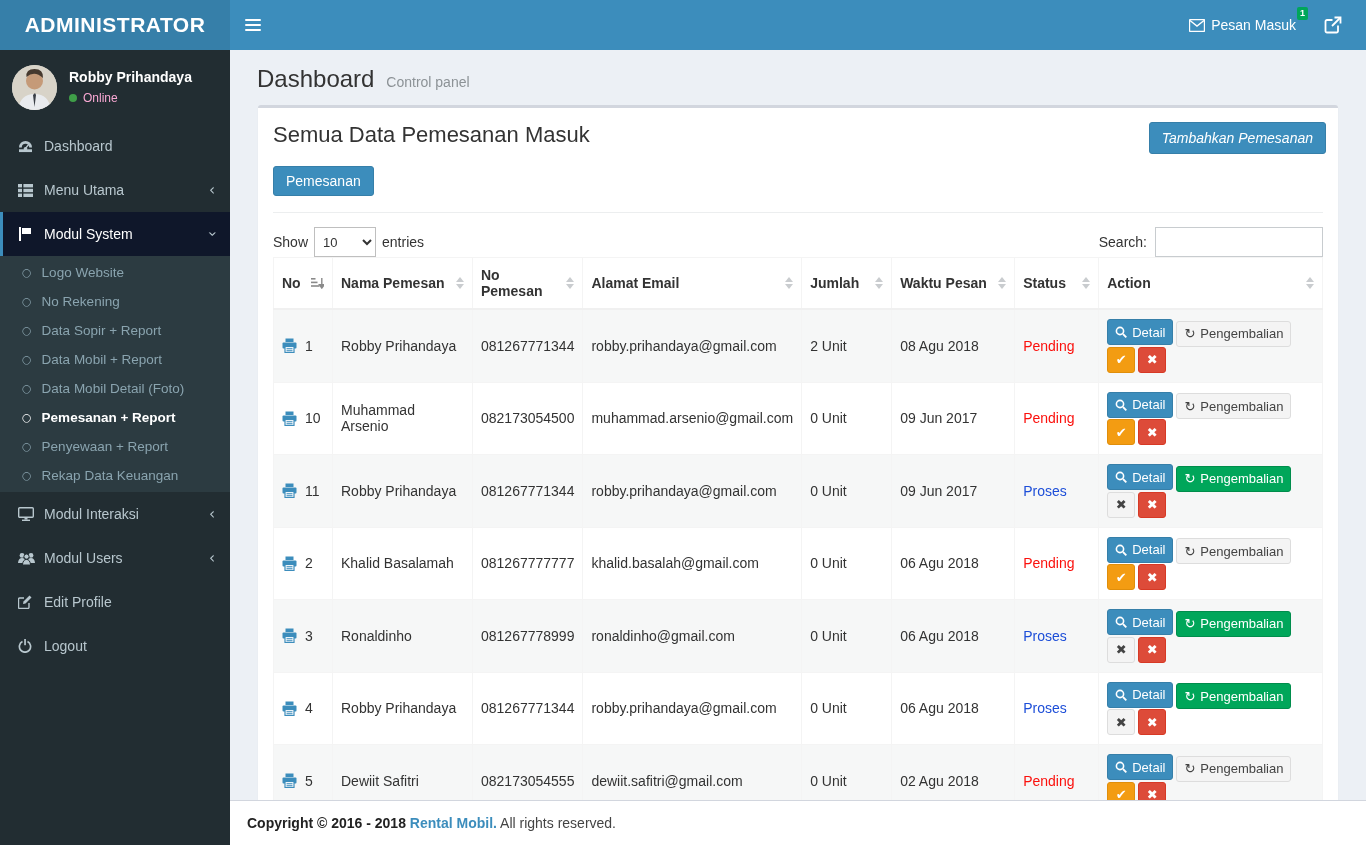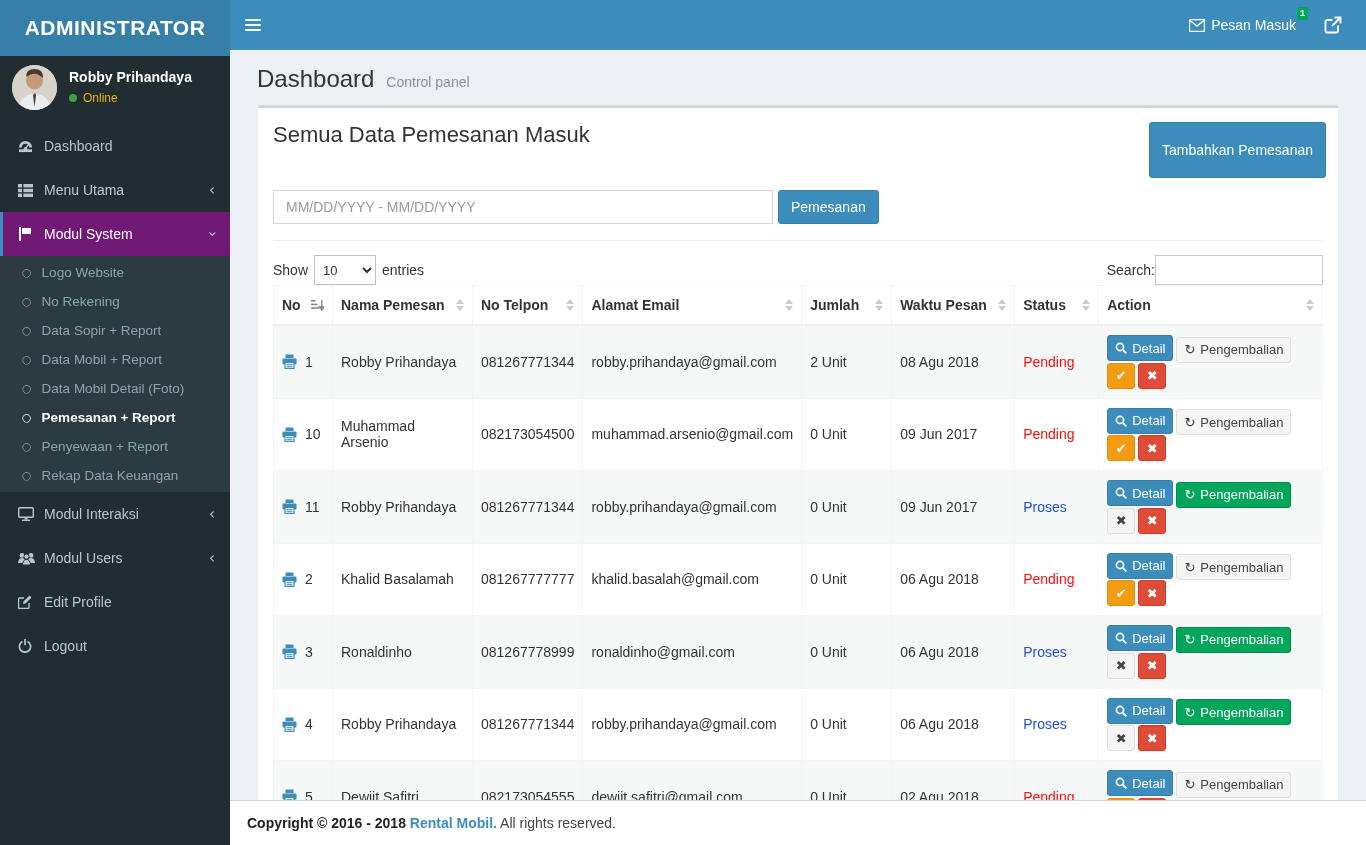--- a/index.html
+++ b/index.html
@@ -3,86 +3,86 @@
 <meta charset="utf-8">
 <style>
   * { margin:0; padding:0; box-sizing:border-box; }
   html,body { width:1366px; height:845px; overflow:hidden;
     font-family:"Liberation Sans","DejaVu Sans",sans-serif; font-size:14px; color:#333;
     background:#ecf0f5; }
   .uicon { font-family:"DejaVu Sans",sans-serif; font-style:normal; }
 
   
   .main-header { position:fixed; top:0; left:0; width:1366px; height:50px; z-index:50; }
-  .logo { position:absolute; left:0; top:0; width:230px; height:56px; background:#367fa9;
+  .logo { position:absolute; left:0; top:0; width:230px; height:50px; background:#367fa9;
     color:#fff; font-size:21px; font-weight:bold; display:flex; align-items:center;
     justify-content:center; letter-spacing:.5px; }
   .navbar { position:absolute; left:230px; top:0; right:0; height:50px; background:#3c8dbc;
     display:flex; align-items:center; justify-content:space-between; }
   .hamburger { width:45px; height:50px; display:flex; flex-direction:column; gap:3px;
     align-items:center; justify-content:center; cursor:pointer; }
   .hamburger span { width:16px; height:2px; background:#fff; border-radius:1px; }
   .nav-right { display:flex; align-items:center; height:50px; }
   .nav-link { position:relative; color:#fff; display:flex; align-items:center; gap:6px;
     padding:0 14px; height:50px; cursor:pointer; font-size:14px; }
   .nav-badge { position:absolute; top:7px; right:2px; background:#00a65a; color:#fff;
     font-size:9px; line-height:1; padding:2px 3px; border-radius:2px; font-weight:bold; }
   .share-btn { margin-right:10px; }
 
   
   .sidebar { position:fixed; top:50px; left:0; width:230px; bottom:0; background:#222d32; }
   .user-panel { display:flex; align-items:center; gap:12px; padding:12px 12px; height:74px; }
   .avatar { width:45px; height:45px; border-radius:50%; overflow:hidden; background:#cfd2cd;
     flex:0 0 45px; }
   .user-name { color:#fff; font-weight:bold; font-size:14px; margin-bottom:6px; }
-  .user-status { color:#eab308; font-size:12px; display:flex; align-items:center; gap:6px; }
+  .user-status { color:#f9a8d4; font-size:12px; display:flex; align-items:center; gap:6px; }
   .status-dot { width:8px; height:8px; border-radius:50%; background:#3f9e48; display:inline-block; }
   .menu-header { background:#1a2226; color:#8d9ca3; font-size:11.5px; font-weight:bold;
     padding:9px 15px; border-bottom:2px solid #00b3db; }
   .menu { list-style:none; }
   .menu-item { display:flex; align-items:center; height:44px; padding:0 15px; color:#b8c7ce;
     cursor:pointer; border-left:3px solid transparent; }
   .menu-item .mi-icon { width:26px; display:inline-flex; align-items:center; }
   .menu-item .chev { margin-left:auto; font-size:15px; color:#b8c7ce; }
-  .menu-item.active { background:#701a75; color:#fff; border-left-color:#3c8dbc; }
+  .menu-item.active { background:#0f172a; color:#fff; border-left-color:#3c8dbc; }
   .menu-item.active .chev { transform:rotate(-90deg); display:inline-block; }
   .submenu { list-style:none; background:#2c3b41; padding:2px 0; }
   .submenu-item { display:flex; align-items:center; gap:10px; padding:7px 15px 7px 22px;
     color:#8aa4af; font-size:13.5px; cursor:pointer; }
   .submenu-item .circle-o { font-size:11px; }
   .submenu-item.active { color:#fff; font-weight:bold; }
 
   
   .content-wrapper { margin-left:230px; padding-top:50px; background:#ecf0f5; height:800px; }
   .content-header { padding:15px 17px 12px 27px; }
   .content-header h1 { display:inline; font-size:24px; font-weight:normal; color:#333; }
   .content-header .subtitle { font-size:14px; color:#8c9296; margin-left:8px; }
   .box { margin:0 28px; background:#fff; border-top:3px solid #d2d6de; border-radius:3px;
     box-shadow:0 1px 1px rgba(0,0,0,.1); }
   .box-header { display:flex; justify-content:space-between; align-items:flex-start;
     padding:14px 12px 10px 15px; }
   .box-title { font-size:22px; color:#333; }
   .btn { display:inline-flex; align-items:center; gap:5px; border-radius:3px; cursor:pointer;
     font-size:14px; border:1px solid transparent; }
   .btn-primary { background:#3c8dbc; border-color:#367fa9; color:#fff; }
-  .btn-add { padding:19px 12px; }
+  .btn-add { padding:7px 12px;font-style:italic; }
   .box-body { padding:2px 15px 15px 15px; }
   .date-row { display:flex; gap:5px; padding-bottom:16px; border-bottom:1px solid #eceeef;
     margin-bottom:14px; }
   .date-input { width:500px; height:34px; border:1px solid #d2d6de; padding:6px 12px;
     font-size:14px; color:#555; font-family:inherit; }
   .date-input::placeholder { color:#999; }
   .btn-filter { padding:6px 12px; }
 
   .controls-row { display:flex; justify-content:space-between; align-items:center;
     margin-bottom:0; }
   .length-ctl { display:flex; align-items:center; gap:6px; color:#333; }
   .length-ctl select { height:30px; width:62px; border:1px solid #bfbfbf; color:#333;
     font-family:inherit; font-size:13px; padding:0 4px; background:#fff; }
-  .search-ctl { display:flex; align-items:center; gap:0; }
+  .search-ctl { display:flex; align-items:center; gap:8px; }
   .search-ctl input { width:168px; height:30px; border:1px solid #c8cccf; padding:4px 8px;
     font-family:inherit; font-size:14px; }
 
   
   table.grid { width:100%; border-collapse:collapse; font-size:14px; }
   .grid th { text-align:left; font-weight:bold; color:#333; padding:9px 8px;
     border:1px solid #f4f4f4; border-bottom:2px solid #f0f0f0; }
   .grid th .th-inner { display:flex; align-items:center; justify-content:space-between; gap:4px; }
   .grid td { padding:9px 8px; border:1px solid #f4f4f4; vertical-align:middle; }
   .grid tbody tr:nth-child(odd) { background:#f6f7f7; }
@@ -282,21 +282,20 @@
   </div>
 
   <div class="box">
     <div class="box-header">
       <div class="box-title">Semua Data Pemesanan Masuk</div>
       <button class="btn btn-primary btn-add">Tambahkan Pemesanan</button>
     </div>
     <div class="box-body">
 
       <div class="date-row">
-        <input class="date-input" type="text" placeholder="MM/DD/YYYY - MM/DD/YYYY" style="">
         <button class="btn btn-primary btn-filter">Pemesanan</button>
       </div>
 
       <div class="controls-row">
         <div class="length-ctl">
           <span>Show</span>
           <select><option>10</option></select>
           <span>entries</span>
         </div>
         <div class="search-ctl">
@@ -335,21 +334,21 @@
                 <div class="th-inner">
                   <span>Nama Pemesan</span>
                   <span class="sort-both">
                     <i class="up"></i>
                     <i class="down"></i>
                   </span>
                 </div>
               </th>
               <th>
                 <div class="th-inner">
-                  <span>No Telpon</span>
+                  <span>No Pemesan</span>
                   <span class="sort-both">
                     <i class="up"></i>
                     <i class="down"></i>
                   </span>
                 </div>
               </th>
               <th>
                 <div class="th-inner">
                   <span>Alamat Email</span>
                   <span class="sort-both">

